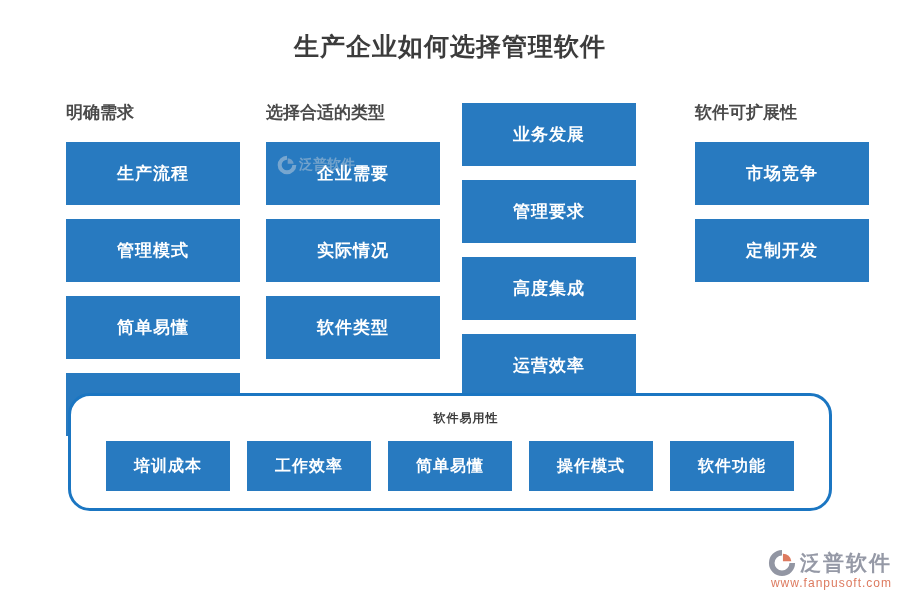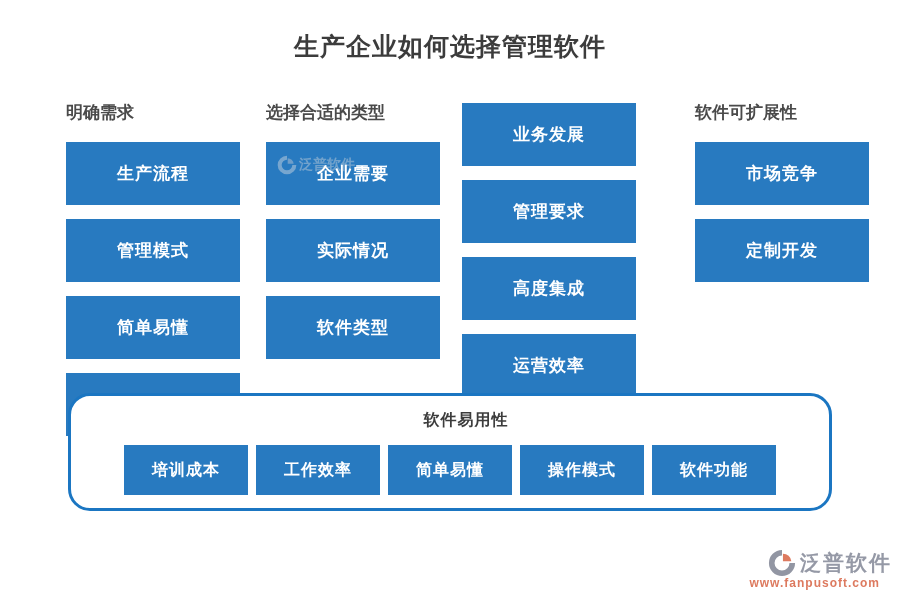--- a/index.html
+++ b/index.html
@@ -42,42 +42,42 @@
   .watermark .wm-text{
     font-size:14px;font-weight:bold;color:#AEC3D6;letter-spacing:0;
   }
   .bottom{
     position:absolute;left:68px;top:393px;width:764px;height:118px;
     border:3px solid var(--border-blue);border-radius:22px;
     background:#fff;
   }
   .bottom-title{
     margin-top:14px;text-align:center;
-    font-size:16px;font-weight:bold;color:var(--title-dark);
+    font-size:12px;font-weight:bold;color:var(--title-dark);
     letter-spacing:1px;
     margin-left:32px;
   }
   .bottom-row{
-    margin-top:14px;display:flex;justify-content:center;gap:8px;
+    margin-top:14px;display:flex;justify-content:center;gap:17px;
   }
   .bottom-row .node{
     width:124px;height:50px;margin:0;font-size:16px;
   }
   .footer{
     position:absolute;right:8px;top:549px;
     display:flex;flex-direction:column;align-items:flex-end;
   }
   .brand-row{display:flex;align-items:center;gap:4px;}
   .brand-text{
     font-size:21px;font-weight:bold;color:var(--footer-gray);
     letter-spacing:2px;
   }
   .footer-url{
-    font-size:12px;font-weight:bold;color:var(--footer-salmon);
-    letter-spacing:1px;margin-top:-1px;margin-right:12px;
+    font-size:12px;font-weight:normal;color:var(--footer-salmon);
+    letter-spacing:1px;margin-top:-1px;margin-right:0;
   }
   svg{display:block;}
 </style>
 </head>
 <body>
 
 <div class="title">生产企业如何选择管理软件</div>
 
 <div class="col col-c1">
   <div class="col-header">明确需求</div>

